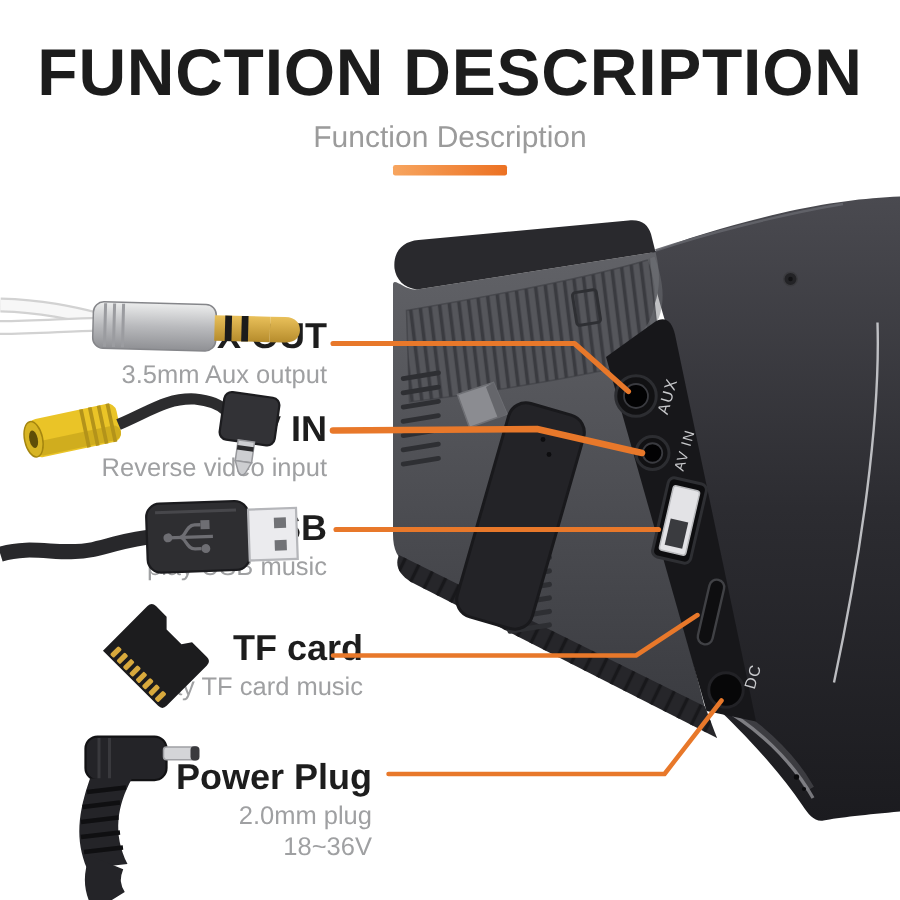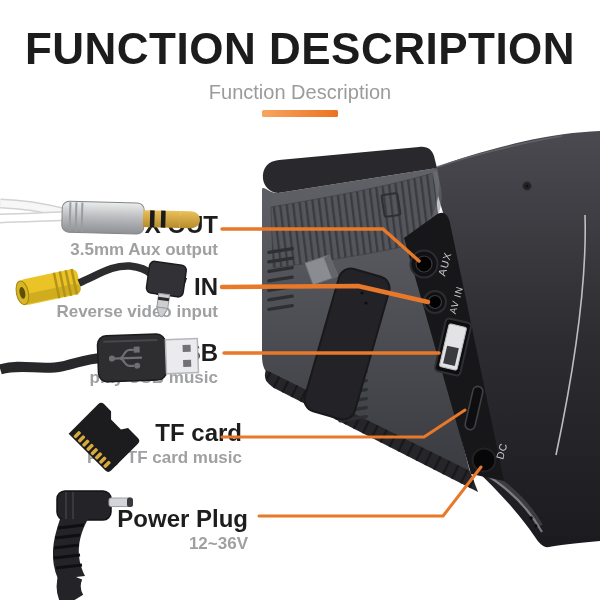--- a/index.html
+++ b/index.html
@@ -6,21 +6,21 @@
   .canvas{position:relative;width:600px;height:600px;background:#ffffff;overflow:hidden;
           font-family:"Liberation Sans",sans-serif;border-radius:11px;}
   .title{position:absolute;top:24px;left:0;width:600px;text-align:center;
          font-size:44px;font-weight:700;color:#1c1c1c;letter-spacing:0.5px;}
   .subtitle{position:absolute;top:81px;left:0;width:600px;text-align:center;
             font-size:20px;color:#9b9b9b;}
   .accent-bar{position:absolute;top:110px;left:262px;width:76px;height:7px;border-radius:1.5px;
               background:linear-gradient(90deg,#F7A55F,#EC7122);}
   .callout{position:absolute;text-align:right;}
   .c-label{font-size:24px;line-height:26px;font-weight:700;color:#1d1d1d;}
-  .c-desc{font-size:17px;line-height:19px;color:#9fa0a2;margin-top:2px;font-weight:bold;}
+  .c-desc{font-size:17px;line-height:19px;color:#9fa0a2;margin-top:2px;}
   #c-aux{left:0;top:212px;width:218px;}
   #c-av{left:0;top:274px;width:218px;}
   #c-usb{left:0;top:340px;width:218px;}
   #c-tf{left:0;top:420px;width:218px;padding-left:24px;}
   #c-pwr{left:0;top:506px;width:248px;}
   svg{position:absolute;top:0;left:0;}
   svg text{font-family:"Liberation Sans",sans-serif;}
 </style>
 </head>
 <body>
@@ -42,21 +42,22 @@
   <div class="callout" id="c-usb">
     <div class="c-label">USB</div>
     <div class="c-desc">play USB music</div>
   </div>
   <div class="callout" id="c-tf">
     <div class="c-label">TF card</div>
     <div class="c-desc">Play TF card music</div>
   </div>
   <div class="callout" id="c-pwr">
     <div class="c-label">Power Plug</div>
-    <div class="c-desc">12~36V</div>
+    <div class="c-desc">2.0mm plug</div>
+    <div class="c-desc">18~36V</div>
   </div>
 
   <svg width="600" height="600" viewBox="0 0 600 600">
     <defs>
       <linearGradient id="bezelGrad" x1="0" y1="0" x2="0" y2="1">
         <stop offset="0" stop-color="#4a4a50"></stop>
           <stop offset="0.5" stop-color="#2c2c31"></stop>
           <stop offset="1" stop-color="#1b1b1f"></stop>
       </linearGradient>
       <linearGradient id="backGrad" x1="0" y1="0" x2="0" y2="1">

